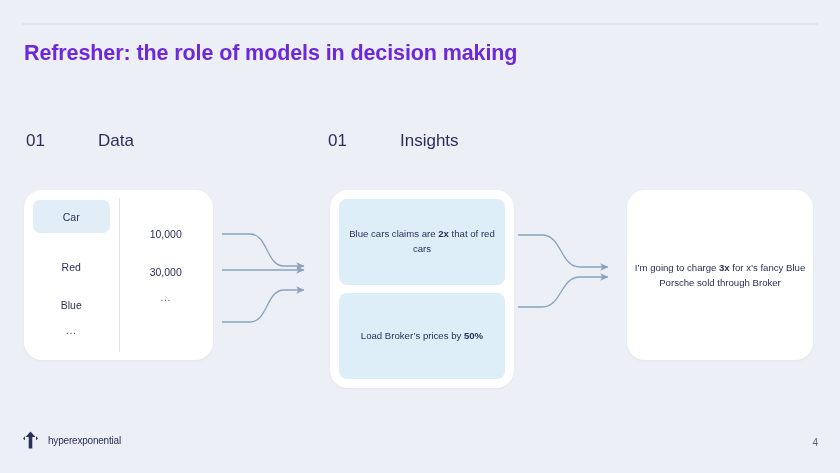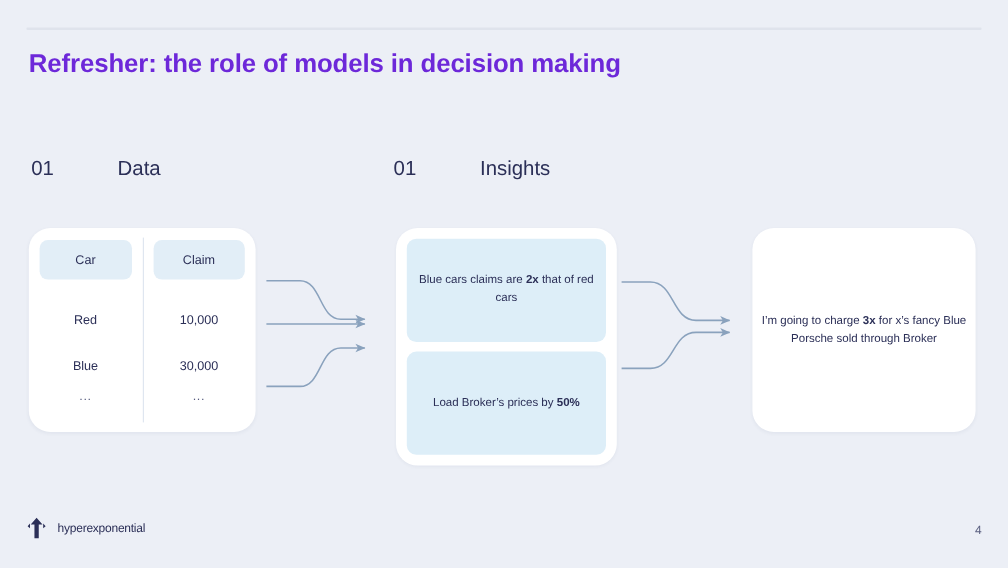--- a/index.html
+++ b/index.html
@@ -227,21 +227,20 @@
 
   <div class="card" id="data-card">
     <div class="table-wrap">
       <div class="tbl-col">
         <div class="col-head">Car</div>
         <div class="cell r0">Red</div>
         <div class="cell r1">Blue</div>
         <div class="cell r2">...</div>
       </div>
       <div class="tbl-col">
-        <div class="col-head">Claim</div>
         <div class="cell r0">10,000</div>
         <div class="cell r1">30,000</div>
         <div class="cell r2">...</div>
       </div>
     </div>
   </div>
 
   <svg class="arrows" id="arrows-1" viewBox="0 0 108 140">
     <defs>
       <marker id="ah1" markerWidth="7" markerHeight="7" refX="6" refY="3.2" orient="auto">

